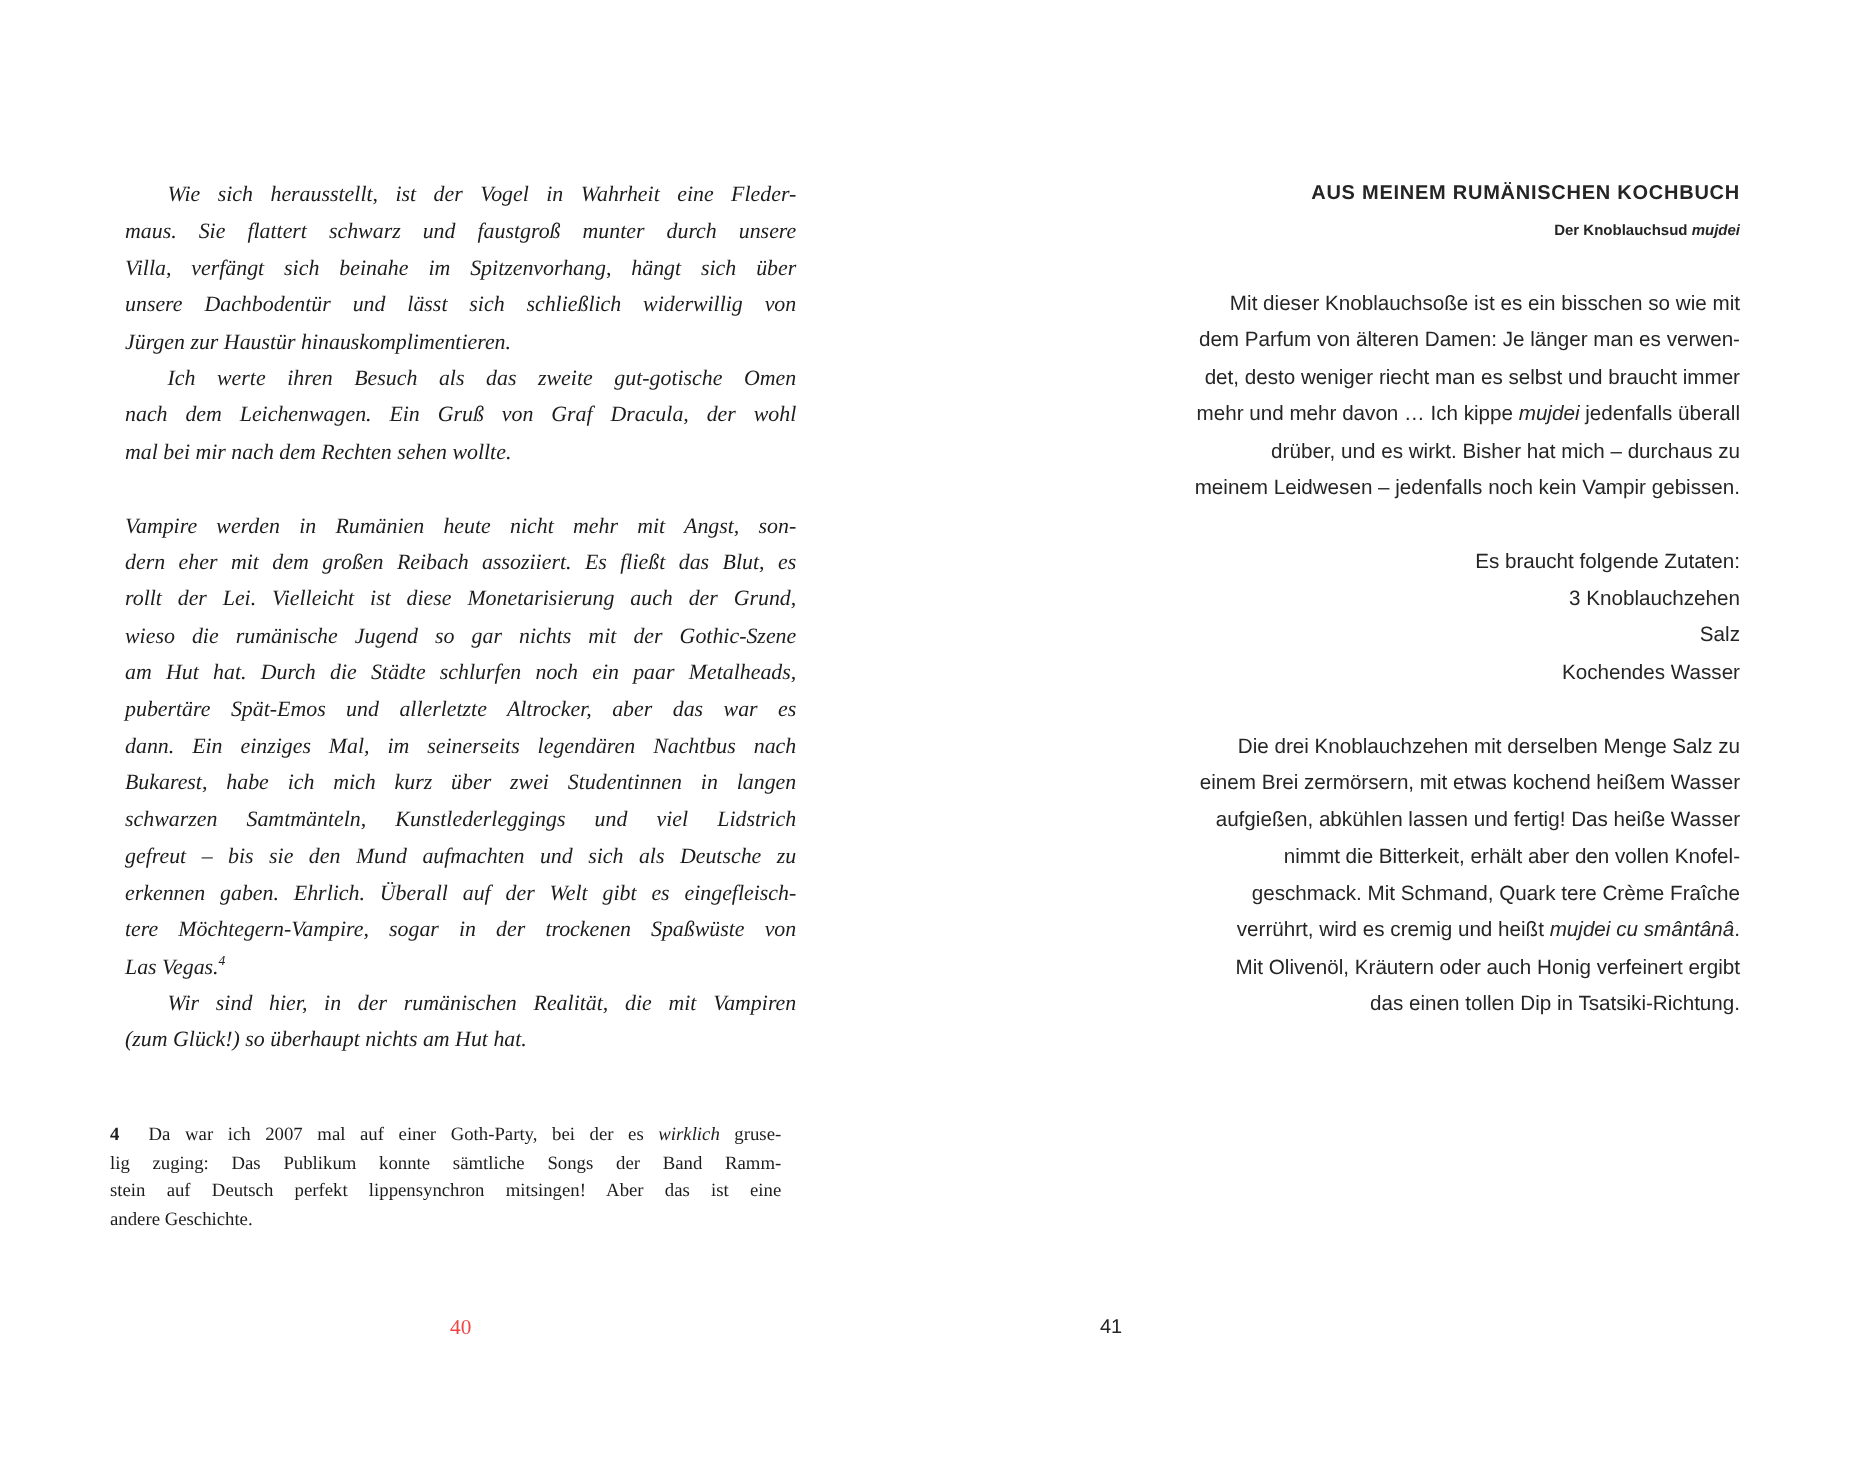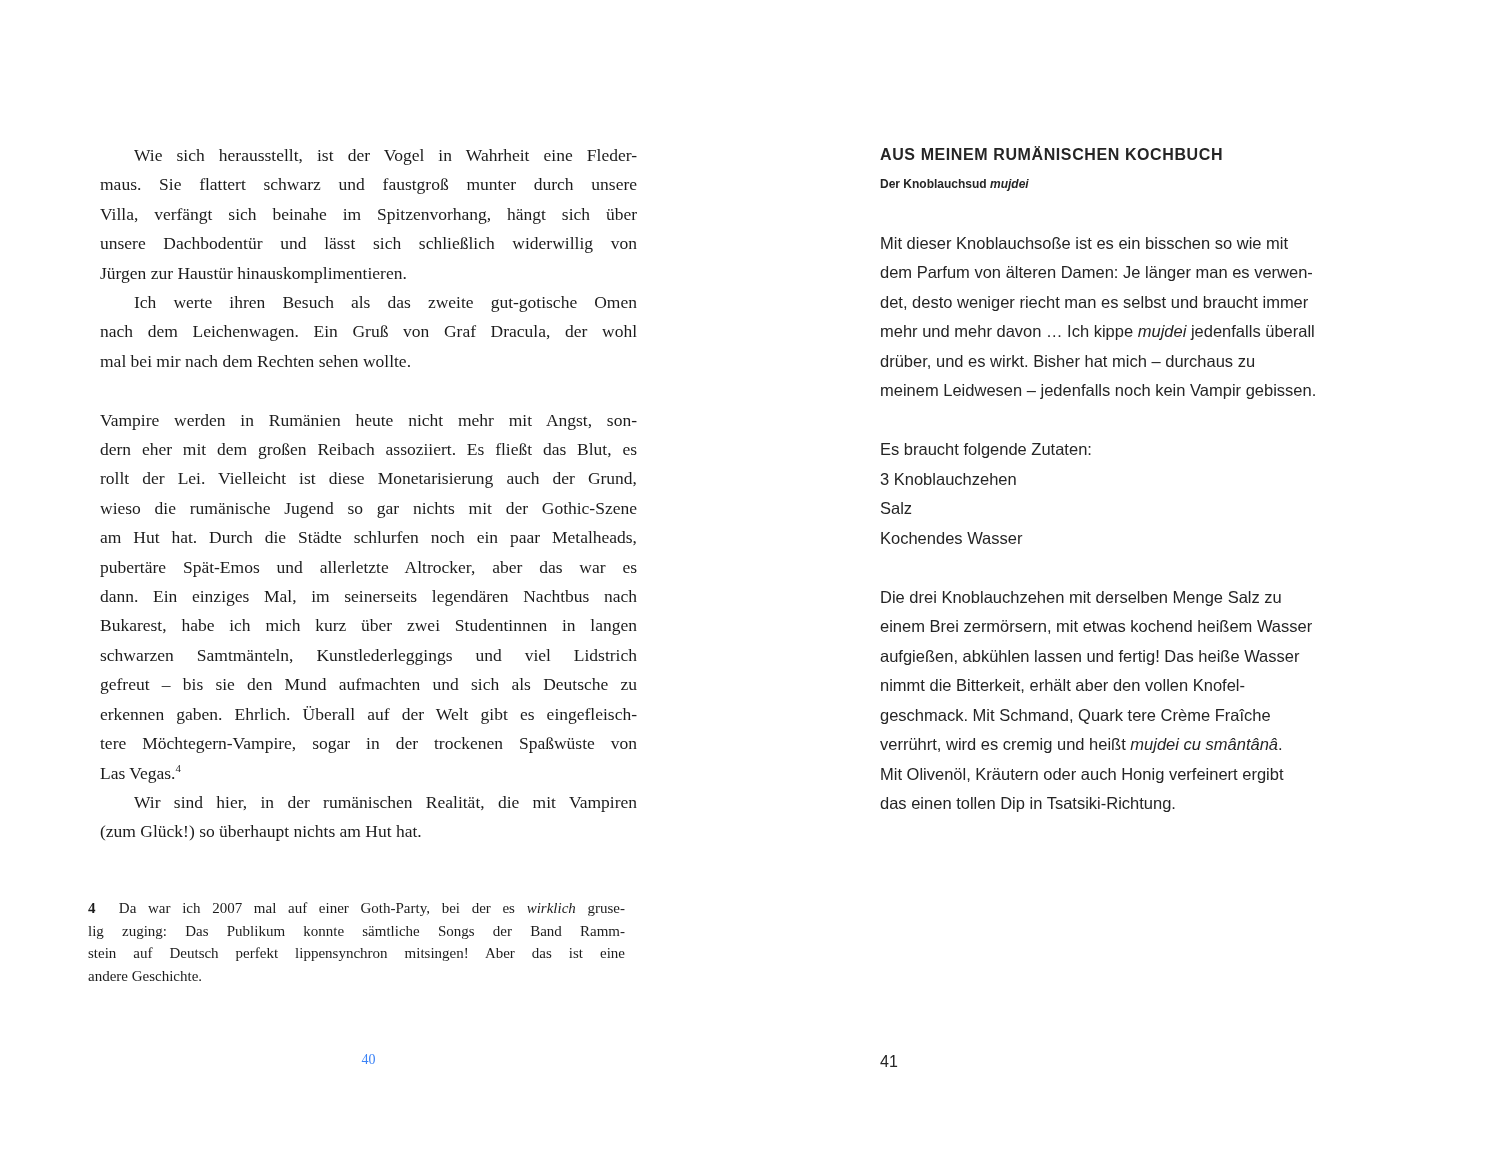--- a/index.html
+++ b/index.html
@@ -13,20 +13,21 @@
   .spread { position: absolute; inset: 0; }
 
   
   .left-text {
     position: absolute;
     left: 100px; top: 141px; width: 537px;
     font-family: "Liberation Serif", serif;
     font-size: 17.5px;
     line-height: 29.4px;
     color: #1c1c1c;
+    font-style: italic;
   }
   .para { margin: 0; }
   .para.space-before { margin-top: 29.4px; }
   .jline { text-align: justify; text-align-last: justify; white-space: normal; }
   .jline.last { text-align-last: left; }
   .para.indent .jline:first-child { padding-left: 34px; }
 
   .footnote {
     position: absolute;
     left: 88px; top: 897px; width: 537px;
@@ -34,22 +35,22 @@
     font-size: 15px;
     line-height: 22.6px;
     color: #1c1c1c;
   }
 
   .folio-left {
     position: absolute;
     left: 100px; top: 1052px; width: 537px;
     text-align: center;
     font-family: "Liberation Serif", serif;
-    font-size: 14px;
-    color: #3b82f6;
+    font-size: 17px;
+    color: #ef4444;
   }
 
   
   .right-col {
     position: absolute;
     left: 880px; top: 140px; width: 512px;
     text-align: center;
     font-family: "Liberation Sans", sans-serif;
     font-size: 16.5px;
     line-height: 29.5px;
@@ -60,21 +61,21 @@
   .block.kicker {
     margin-bottom: 0;
     font-weight: bold;
     font-size: 16px;
     letter-spacing: 0.6px;
   }
   .block.title {
     font-weight: bold;
     font-size: 12px;
   }
-  .cline { text-align: left; }
+  .cline { text-align: right; }
 
   .folio-right {
     position: absolute;
     left: 880px; top: 1053px; width: 512px;
     text-align: left;
     font-family: "Liberation Sans", sans-serif;
     font-size: 16px;
     color: #252525;
   }
 

